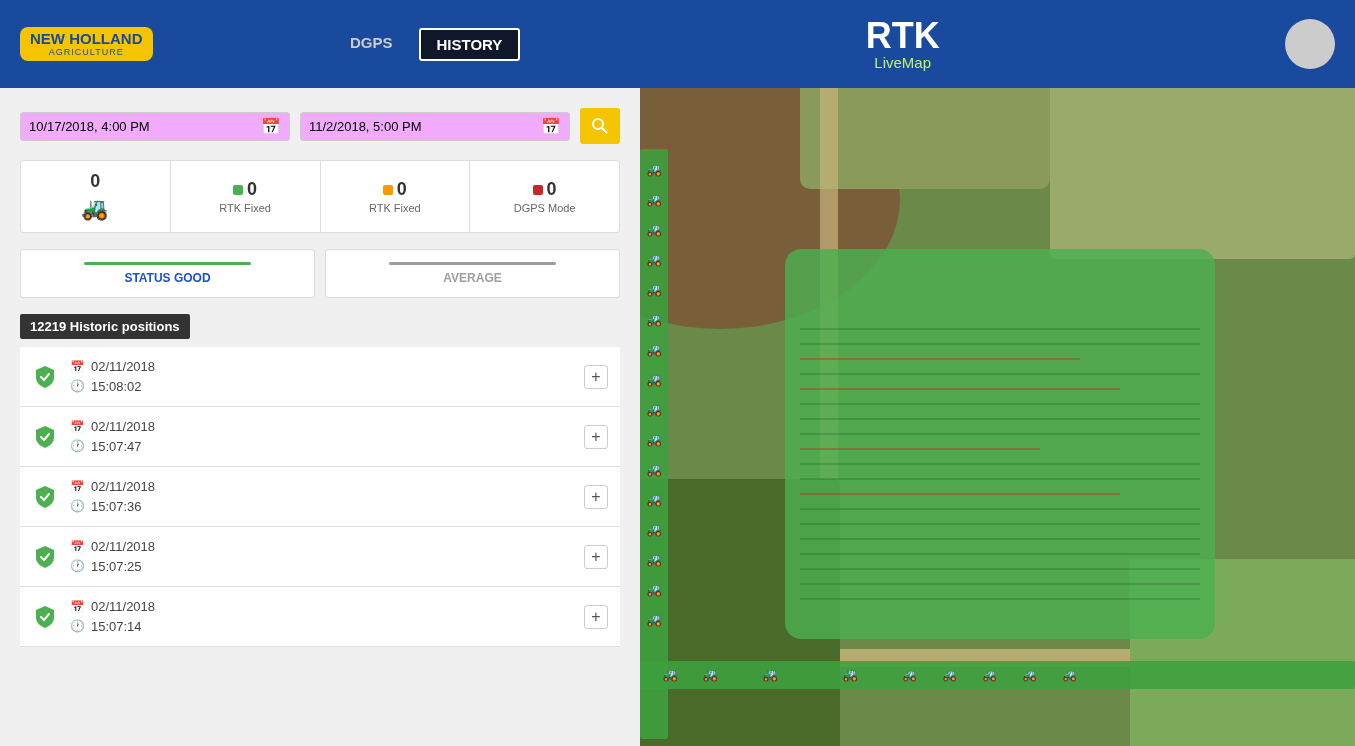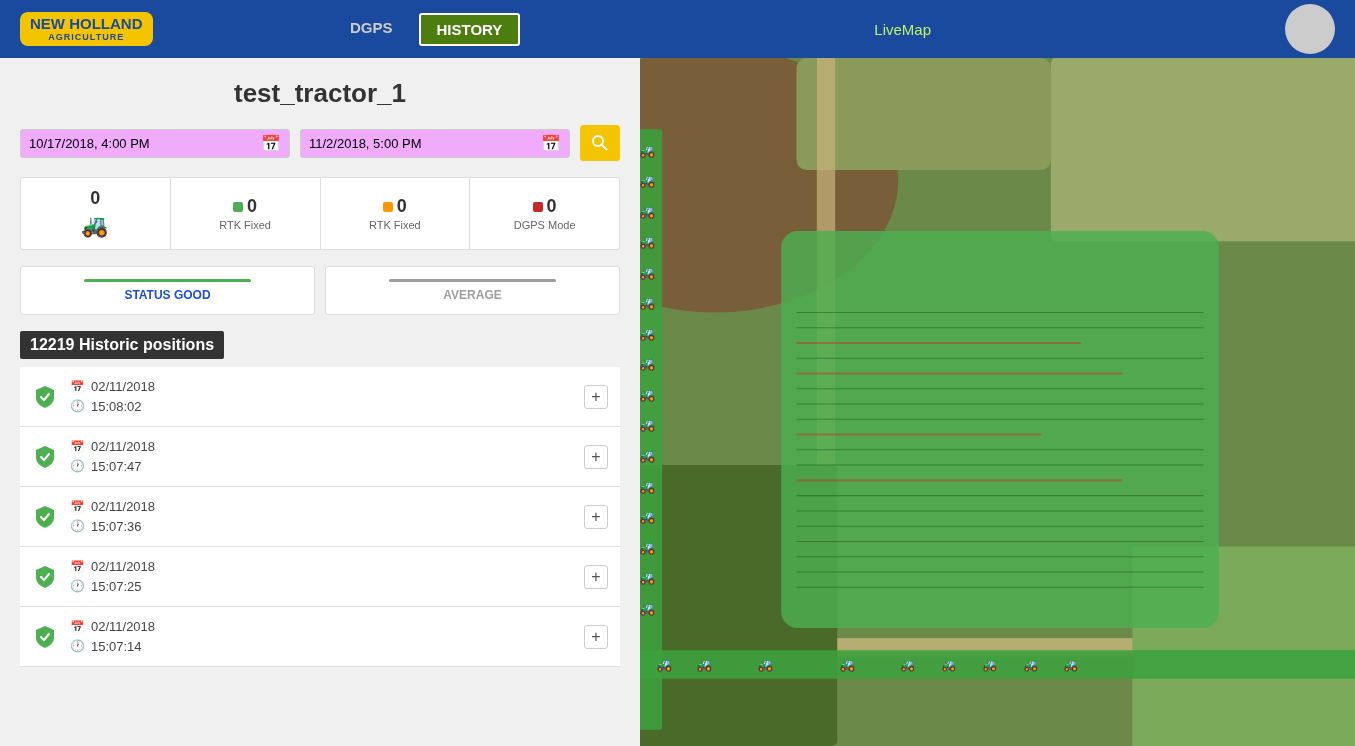--- a/index.html
+++ b/index.html
@@ -1,21 +1,21 @@
 <!DOCTYPE html>
 <html><head>
   <meta charset="utf-8">
   <style>
     * { margin: 0; padding: 0; box-sizing: border-box; }
     body { font-family: Arial, sans-serif; width: 1355px; height: 746px; overflow: hidden; display: flex; flex-direction: column; }
 
     
     .header {
       background-color: #1a4a9e;
-      height: 58px;
+      height: 88px;
       display: flex;
       align-items: center;
       padding: 0 20px;
       flex-shrink: 0;
     }
     .logo-area {
       display: flex;
       align-items: center;
       width: 254px;
     }
@@ -29,39 +29,39 @@
     }
     .logo-badge .new-holland {
       color: #1a4a9e;
       font-weight: 900;
       font-size: 15px;
       line-height: 1.1;
     }
     .logo-badge .agriculture {
       color: #1a4a9e;
       font-size: 9px;
-      font-weight: bold;
+      font-weight: normal;
       letter-spacing: 1px;
     }
     .nav-links {
       display: flex;
       gap: 10px;
       margin-left: 60px;
     }
     .nav-link {
       color: #ccc;
       font-size: 15px;
       font-weight: bold;
       padding: 6px 16px;
       cursor: pointer;
       border-radius: 3px;
       text-decoration: none;
     }
     .nav-link.active {
-      background: #4d7c0f;
+      background: #0f172a;
       color: white;
       border: 2px solid white;
     }
     .header-title-area {
       flex: 1;
       text-align: center;
     }
     .rtk-title {
       color: white;
       font-size: 36px;
@@ -201,21 +201,21 @@
     }
     .bar-green { background: #4caf50; }
     .bar-gray { background: #9e9e9e; }
     .filter-label-green { color: #1d4ed8; }
     .filter-label-gray { color: #9e9e9e; }
 
     
     .positions-header {
       background: #333;
       color: white;
-      font-size: 16px;
+      font-size: 13px;
       font-weight: bold;
       padding: 5px 10px;
       border-radius: 2px;
       display: inline-block;
       margin-bottom: 8px;
     }
 
     
     .position-list { }
     .position-item {
@@ -278,30 +278,30 @@
     <div class="logo-badge">
       <span class="new-holland">NEW HOLLAND</span>
       <span class="agriculture">AGRICULTURE</span>
     </div>
   </div>
   <div class="nav-links">
     <a class="nav-link">DGPS</a>
     <a class="nav-link active">HISTORY</a>
   </div>
   <div class="header-title-area">
+    <div class="rtk-title">RTK</div>
     <div class="rtk-subtitle">LiveMap</div>
   </div>
   <div class="header-avatar"></div>
 </div>
 
 <div class="main">
 
   <div class="left-panel">
 
-    <div class="tractor-name">test_tractor_1</div>
 
     
     <div class="date-row">
       <div class="date-input-group">
         <input type="text" value="10/17/2018, 4:00 PM" readonly="" style="">
         <span class="calendar-icon">📅</span>
       </div>
       <div class="date-input-group">
         <input type="text" value="11/2/2018, 5:00 PM" readonly="" style="">
         <span class="calendar-icon">📅</span>

